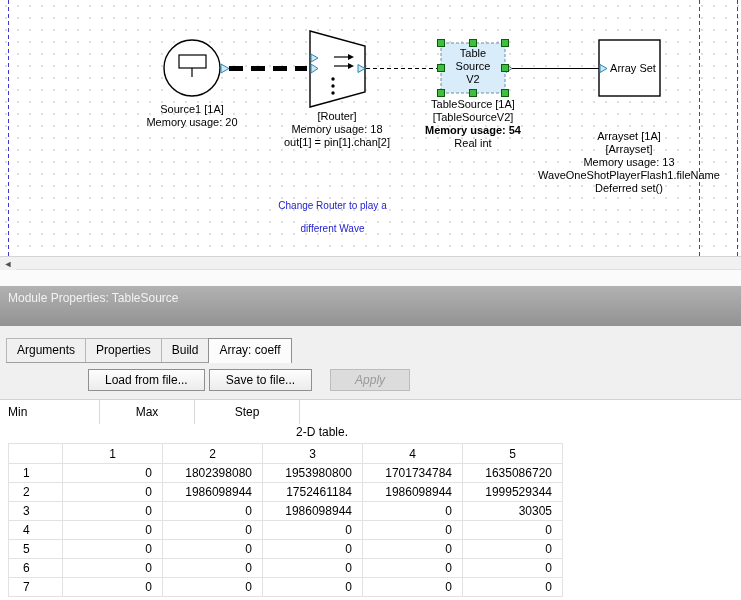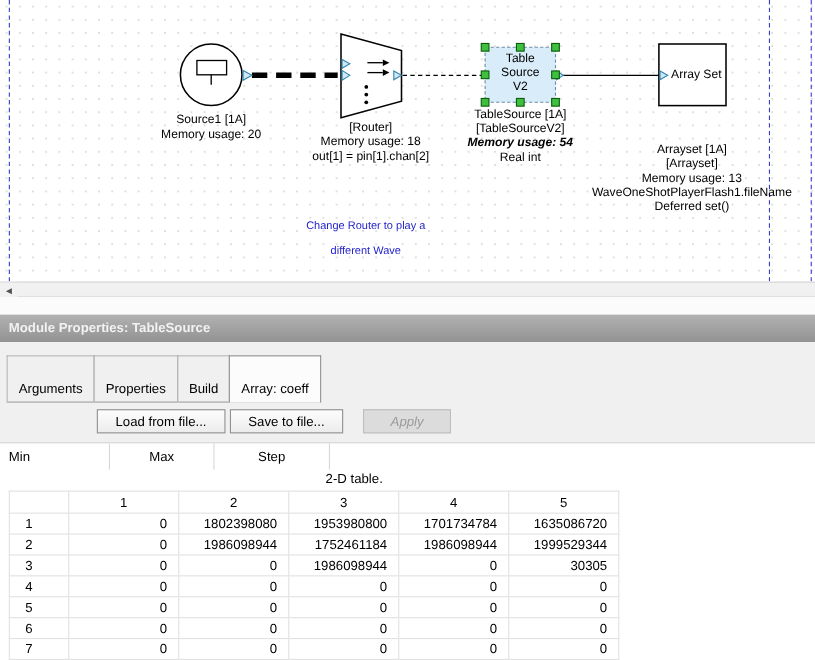--- a/index.html
+++ b/index.html
@@ -7,21 +7,21 @@
   .screen { position:relative; width:741px; height:600px; overflow:hidden; background:#fff; }
 
   
   .canvas {
     position:relative; width:741px; height:256px; background:#fff;
     background-image: radial-gradient(#dedede 0.9px, transparent 0.9px);
     background-size: 12px 12px;
   }
   .canvas svg { position:absolute; left:0; top:0; }
   .block-labels { position:absolute; text-align:center; font-size:11px; line-height:13px; color:#000; }
-  .block-labels .bold { font-weight:bold;font-style:italic; }
+  .block-labels .bold { font-weight:bold; }
   .lbl-source      { left:112px; top:103px; width:160px; }
   .lbl-router      { left:257px; top:110px; width:160px; }
   .lbl-tablesource { left:383px; top:98px;  width:180px; }
   .lbl-arrayset    { left:519px; top:98px;  width:220px;margin-top:32px; }
   .ts-title { position:absolute; left:441px; top:47px; width:64px; text-align:center;
               font-size:11px; line-height:13px; color:#000; }
   .as-title { position:absolute; left:606px; top:62px; width:54px; text-align:center;
               font-size:11px; color:#000; }
   .annotation { position:absolute; left:225px; top:194px; width:215px; text-align:center;
                 color:#2222cc; font-size:10px; line-height:23px; }
@@ -30,27 +30,27 @@
   .hscroll { position:relative; width:741px; height:14px; background:#f1f1f1;
              border-top:1px solid #d4d4d4; border-bottom:1px solid #e0e0e0; }
   .hscroll .arrow { position:absolute; left:0; top:0; width:16px; height:13px;
                     display:flex; align-items:center; justify-content:center;
                     font-size:9px; color:#505050; background:#f1f1f1; }
 
   
   .gap { width:741px; height:16px; background:#fbfbfb; }
 
   
-  .panel-header { width:741px; height:25px; line-height:24px; padding-left:8px;
+  .panel-header { width:741px; height:40px; line-height:24px; padding-left:8px;
                   background:linear-gradient(180deg,#b2b2b2,#929292);
-                  color:#f2f2f2; font-size:12px;font-weight:bold; }
+                  color:#f2f2f2; font-size:12px; }
   .panel-body { width:741px; height:304px; background:#f0f0f0; display:flex; flex-direction:column; }
 
   .tabbar { display:flex; margin:12px 0 0 6px; border-bottom:1px solid #a0a0a0; width:max-content; }
-  .tab { font-size:12px; padding:22px 10px 5px; border:1px solid #b6b6b6; border-bottom:none;
+  .tab { font-size:12px; padding:4px 10px 5px; border:1px solid #b6b6b6; border-bottom:none;
          background:transparent; margin-right:-1px; color:#000; cursor:default; }
   .tab.active { background:#fcfcfc; border-color:#8f8f8f; margin-bottom:-1px; padding-bottom:6px; }
 
   .button-row { display:flex; margin:6px 0 0 88px; align-items:flex-start; }
   .btn { font-family:"Liberation Sans",sans-serif; font-size:12px; padding:3px 16px;
          background:linear-gradient(#fdfdfd,#ececec); border:1px solid #8f8f8f; color:#000; }
   .btn + .btn { margin-left:4px; }
   .btn.apply { margin-left:18px; min-width:80px; background:#dcdcdc; color:#9a9a9a;
                border:1px solid #bdbdbd;font-style:italic; }
 

